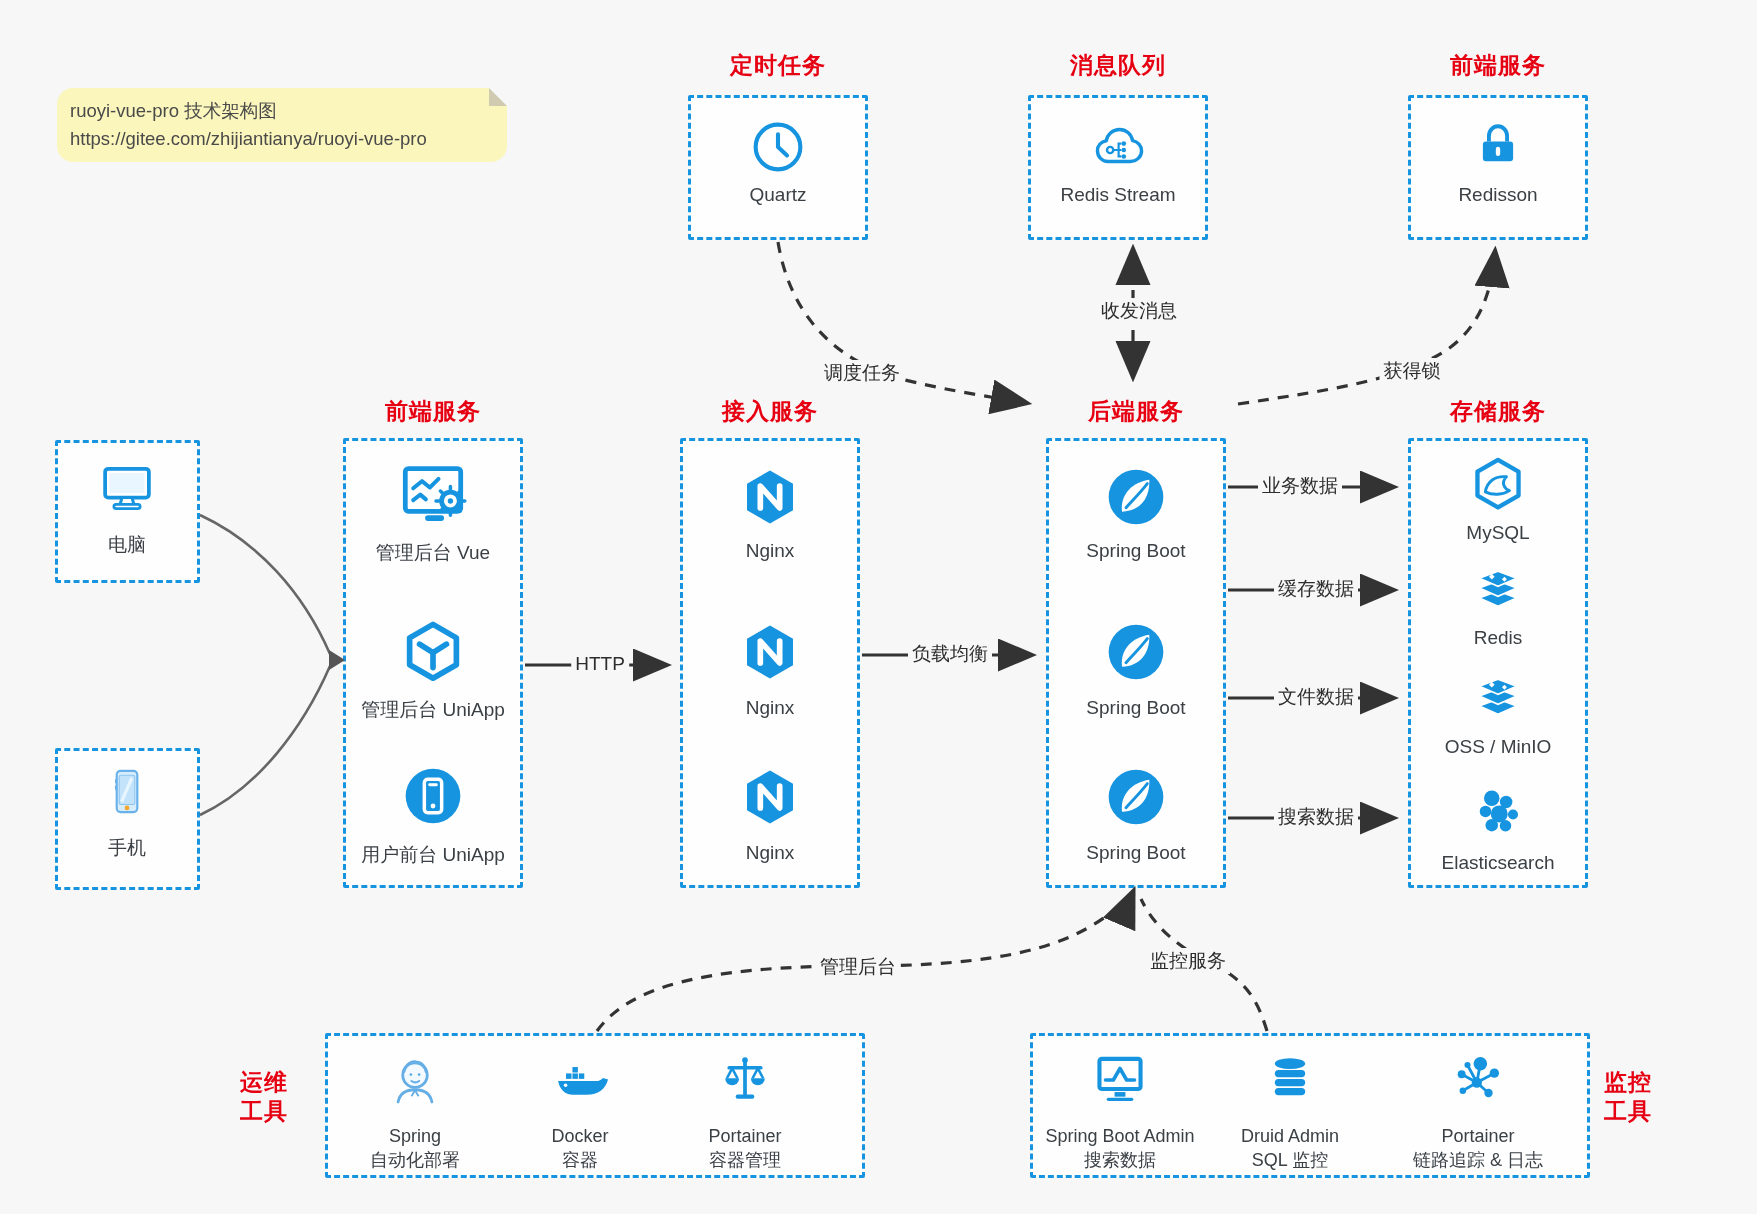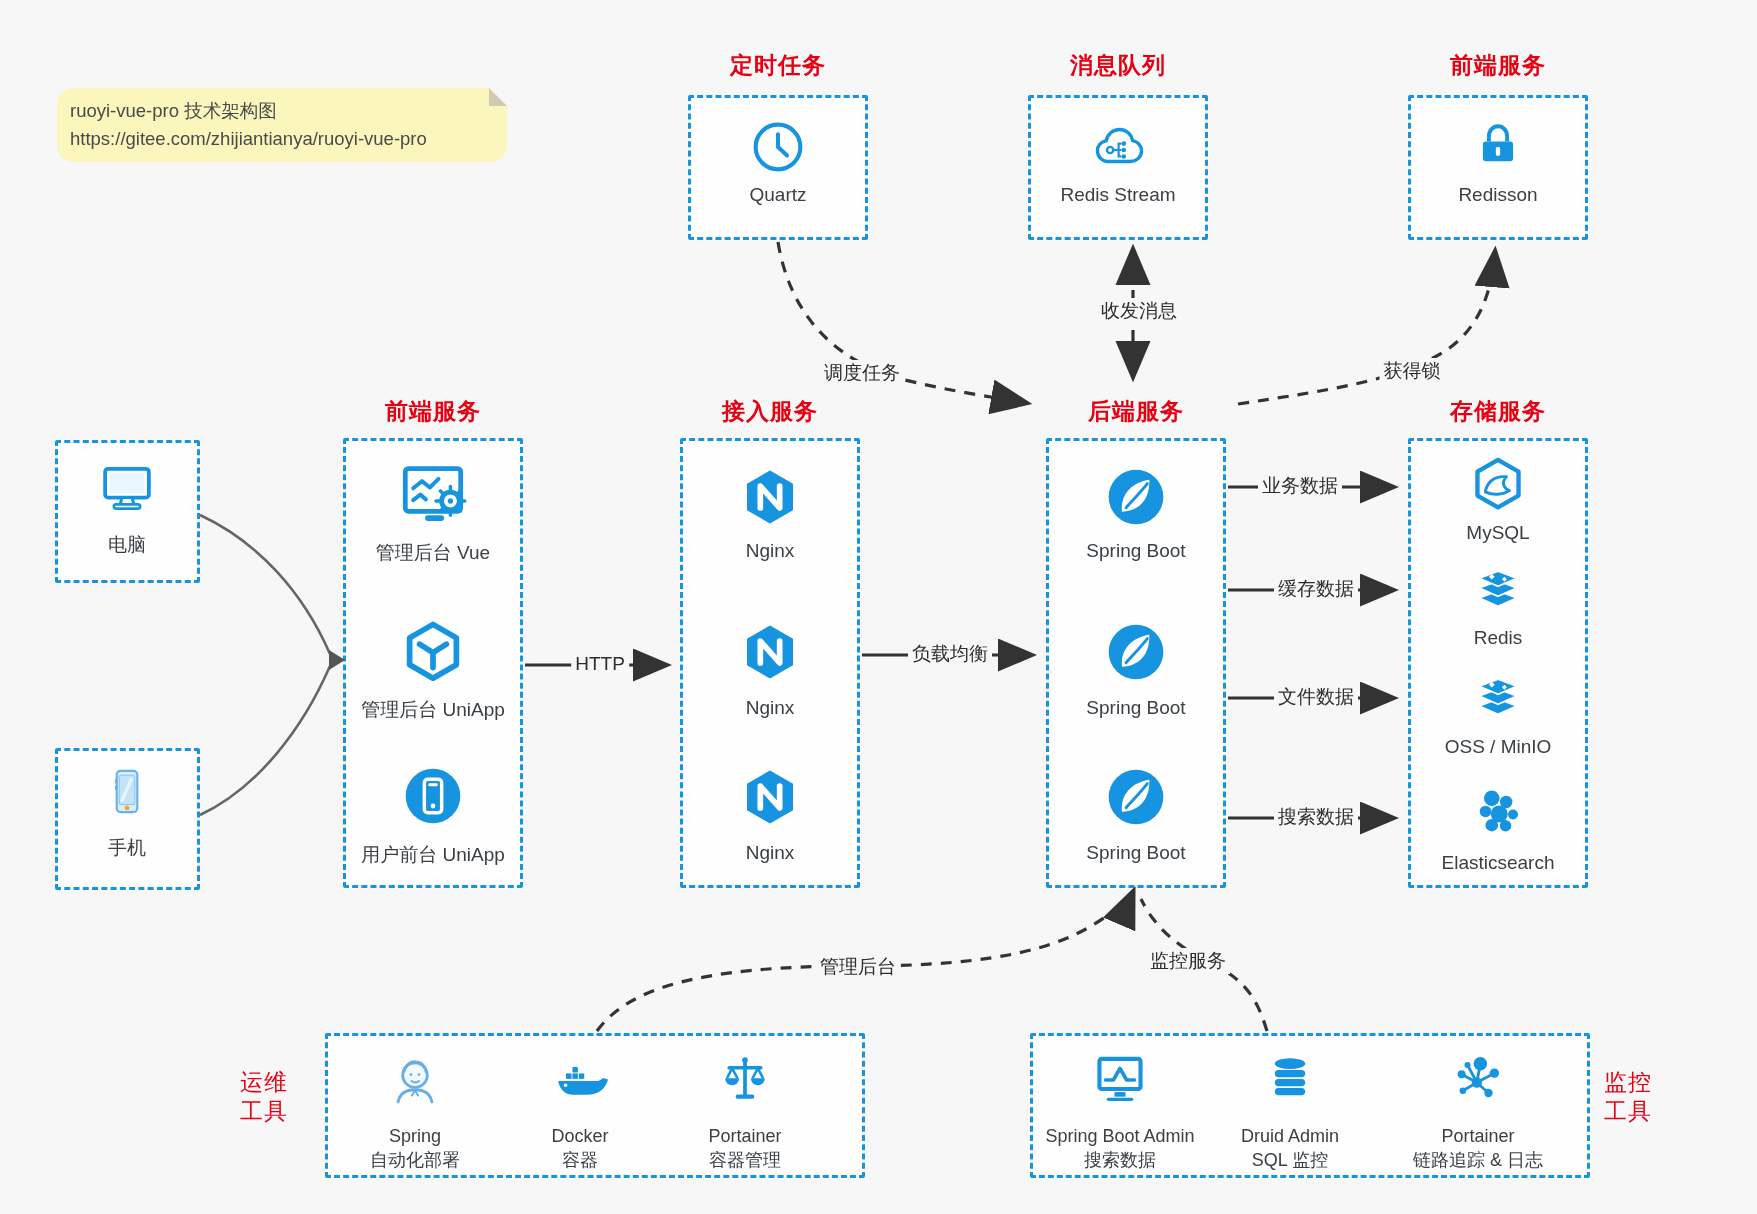--- a/index.html
+++ b/index.html
@@ -1,19 +1,19 @@
 <!DOCTYPE html>
 <html><head>
 <meta charset="utf-8">
 <style>
   html,body{margin:0;padding:0;background:#f7f7f8;font-family:"Liberation Sans","DejaVu Sans",sans-serif;}
   #canvas{position:relative;width:1757px;height:1214px;background:#f7f7f8;overflow:hidden;}
   .gbox{position:absolute;border:3px dashed #1694e0;background:#fefefe;border-radius:2px;box-sizing:border-box;}
   .gtitle{position:absolute;transform:translateX(-50%);color:#e60012;font-size:23px;font-weight:bold;white-space:nowrap;letter-spacing:1px;text-align:right;}
-  .side-title{position:absolute;color:#e60012;font-size:23px;font-weight:normal;line-height:29px;letter-spacing:1px;text-align:center;}
+  .side-title{position:absolute;color:#e60012;font-size:23px;font-weight:bold;line-height:29px;letter-spacing:1px;text-align:center;}
   .node{position:absolute;transform:translateX(-50%);}
   .ilabel{position:absolute;transform:translateX(-50%);font-size:19px;color:#3b4045;white-space:nowrap;}
   .ilabel2{position:absolute;transform:translateX(-50%);font-size:18px;color:#3b4045;white-space:nowrap;line-height:24px;text-align:center;}
   .elabel{position:absolute;transform:translate(-50%,-50%);font-size:19px;color:#2d2d2d;background:#f7f7f8;padding:0 4px;white-space:nowrap;z-index:7;}
   .note{position:absolute;left:57px;top:88px;width:450px;height:74px;background:#fbf6bc;color:#4a4a4a;font-size:18.5px;line-height:28px;padding:9px 0 0 13px;box-sizing:border-box;z-index:2;border-radius:16px;}
   .note::after{content:"";position:absolute;right:0;top:0;border-style:solid;border-width:0 18px 18px 0;border-color:#f7f7f8 #f7f7f8 #cfcab0 #cfcab0;}
   svg.edges{position:absolute;left:0;top:0;z-index:5;pointer-events:none;}
 </style>
 </head>
 <body>

